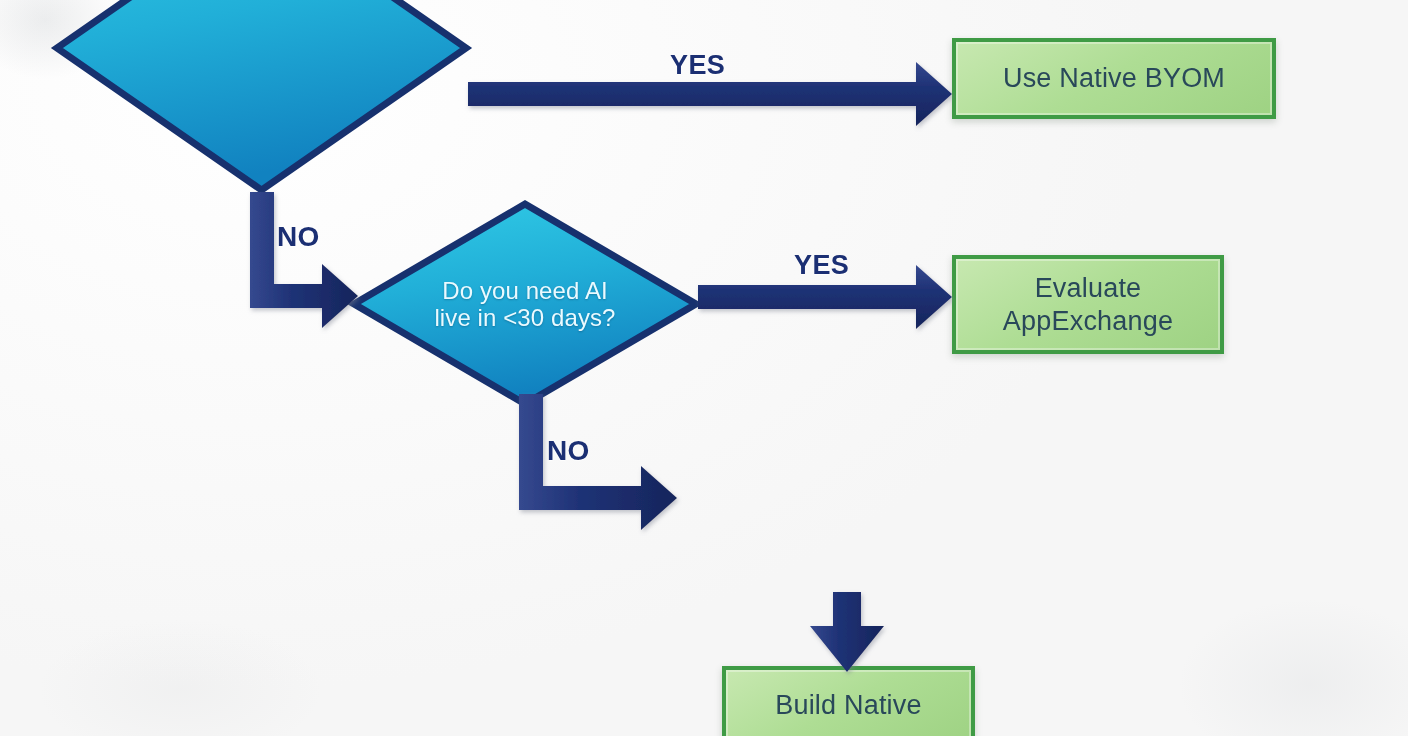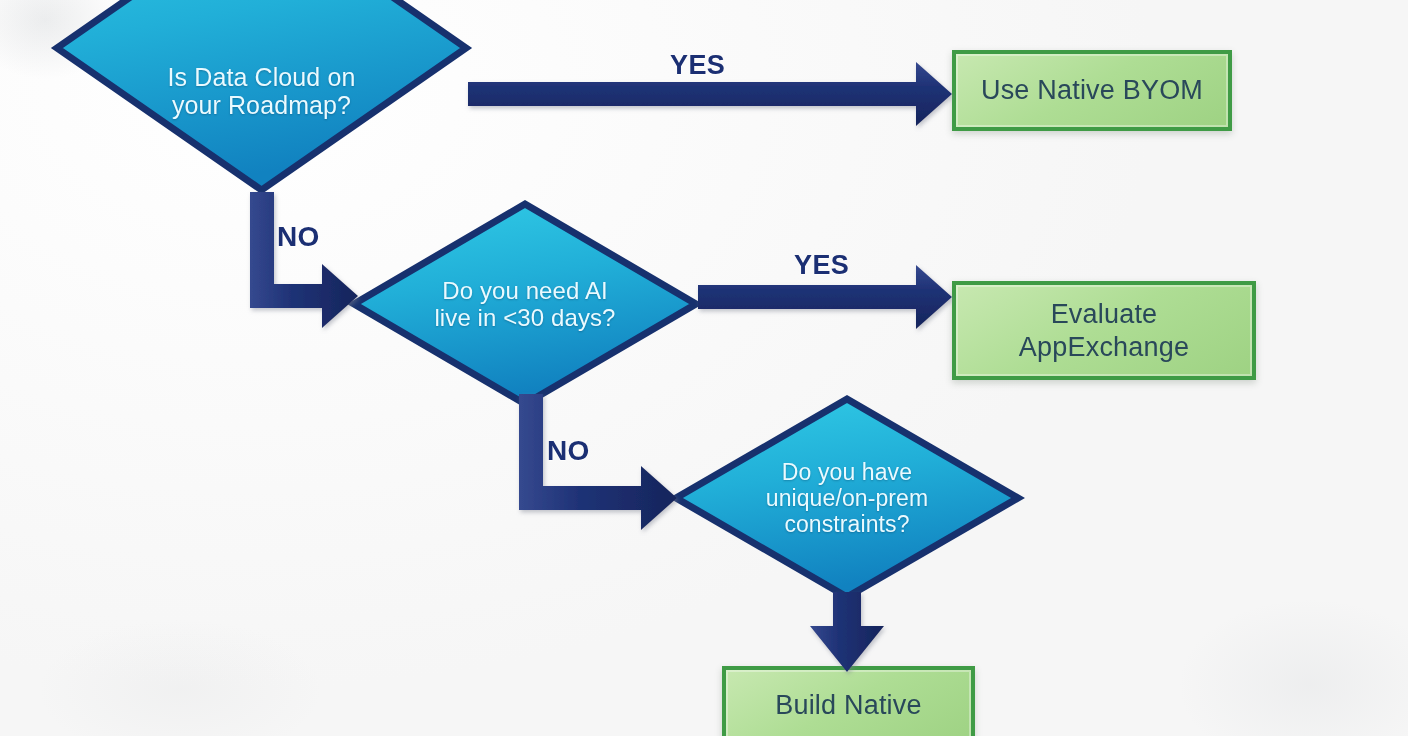--- a/index.html
+++ b/index.html
@@ -151,60 +151,43 @@
     <svg viewBox="0 0 417 292" preserveAspectRatio="none">
       <defs>
         <linearGradient id="dg1" x1="0" y1="0" x2="0.25" y2="1">
           <stop offset="0%" stop-color="#31cbe6"></stop>
           <stop offset="45%" stop-color="#21afd8"></stop>
           <stop offset="100%" stop-color="#1182c0"></stop>
         </linearGradient>
       </defs>
       <polygon points="208.5,4 413,146 208.5,288 4,146" fill="url(#dg1)" stroke="#17316e" stroke-width="7" stroke-linejoin="miter"></polygon>
     </svg>
-    <div class="dtext" style="margin-top:86px;">Is Data Cloud on
-your Roadmap?</div>
   </div>
 
   <div class="diamond" style="left:350px; top:200px; width:350px; height:208px; font-size:24px;">
     <svg viewBox="0 0 350 208" preserveAspectRatio="none">
       <defs>
         <linearGradient id="dg2" x1="0" y1="0" x2="0.25" y2="1">
           <stop offset="0%" stop-color="#31cbe6"></stop>
           <stop offset="45%" stop-color="#21afd8"></stop>
           <stop offset="100%" stop-color="#1182c0"></stop>
         </linearGradient>
       </defs>
       <polygon points="175,4 346,104 175,204 4,104" fill="url(#dg2)" stroke="#17316e" stroke-width="7" stroke-linejoin="miter"></polygon>
     </svg>
     <div class="dtext">Do you need AI
 live in &lt;30 days?</div>
   </div>
 
-  <div class="diamond" style="left:672px; top:395px; width:350px; height:206px; font-size:23px;">
-    <svg viewBox="0 0 350 206" preserveAspectRatio="none">
-      <defs>
-        <linearGradient id="dg3" x1="0" y1="0" x2="0.25" y2="1">
-          <stop offset="0%" stop-color="#31cbe6"></stop>
-          <stop offset="45%" stop-color="#21afd8"></stop>
-          <stop offset="100%" stop-color="#1182c0"></stop>
-        </linearGradient>
-      </defs>
-      <polygon points="175,4 346,103 175,202 4,103" fill="url(#dg3)" stroke="#17316e" stroke-width="7" stroke-linejoin="miter"></polygon>
-    </svg>
-    <div class="dtext">Do you have
-unique/on-prem
-constraints?</div>
-  </div>
-
-  <div class="gbox" style="left:952px; top:50px; width:280px; height:81px;">
+
+  <div class="gbox" style="left:952px; top:38px; width:324px; height:81px;">
     <div class="btext" style="font-size:27px;">Use Native BYOM</div>
   </div>
 
-  <div class="gbox" style="left:952px; top:255px; width:304px; height:99px;margin-top:26px;">
+  <div class="gbox" style="left:952px; top:255px; width:272px; height:99px;">
     <div class="btext" style="font-size:27px;">Evaluate
 AppExchange</div>
   </div>
 
   <div class="gbox" style="left:722px; top:666px; width:253px; height:82px;">
     <div class="btext" style="font-size:27px; margin-top:-4px;">Build Native</div>
   </div>
 
   <div class="edge-label" style="left:670px; top:50px; font-size:27px;">YES</div>
 

